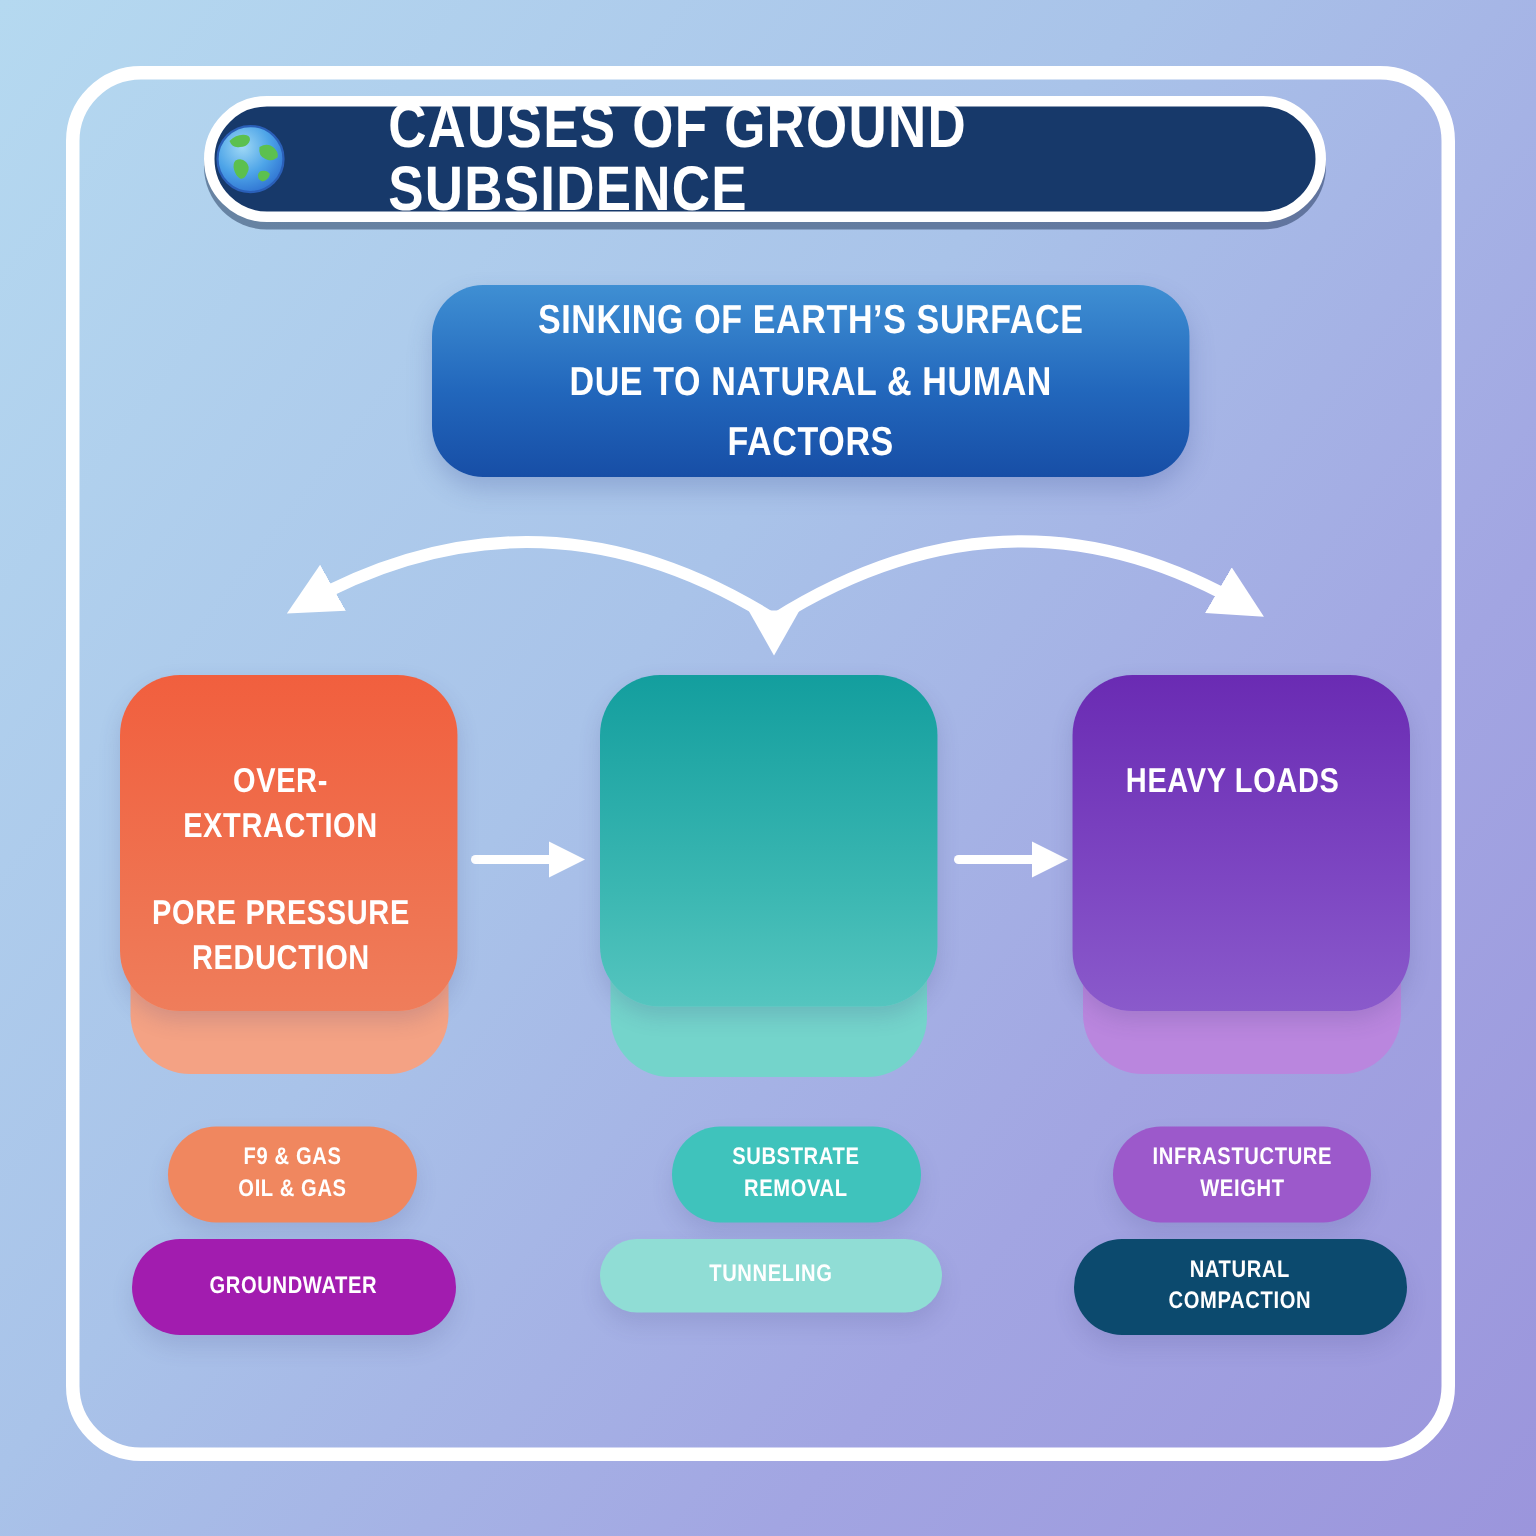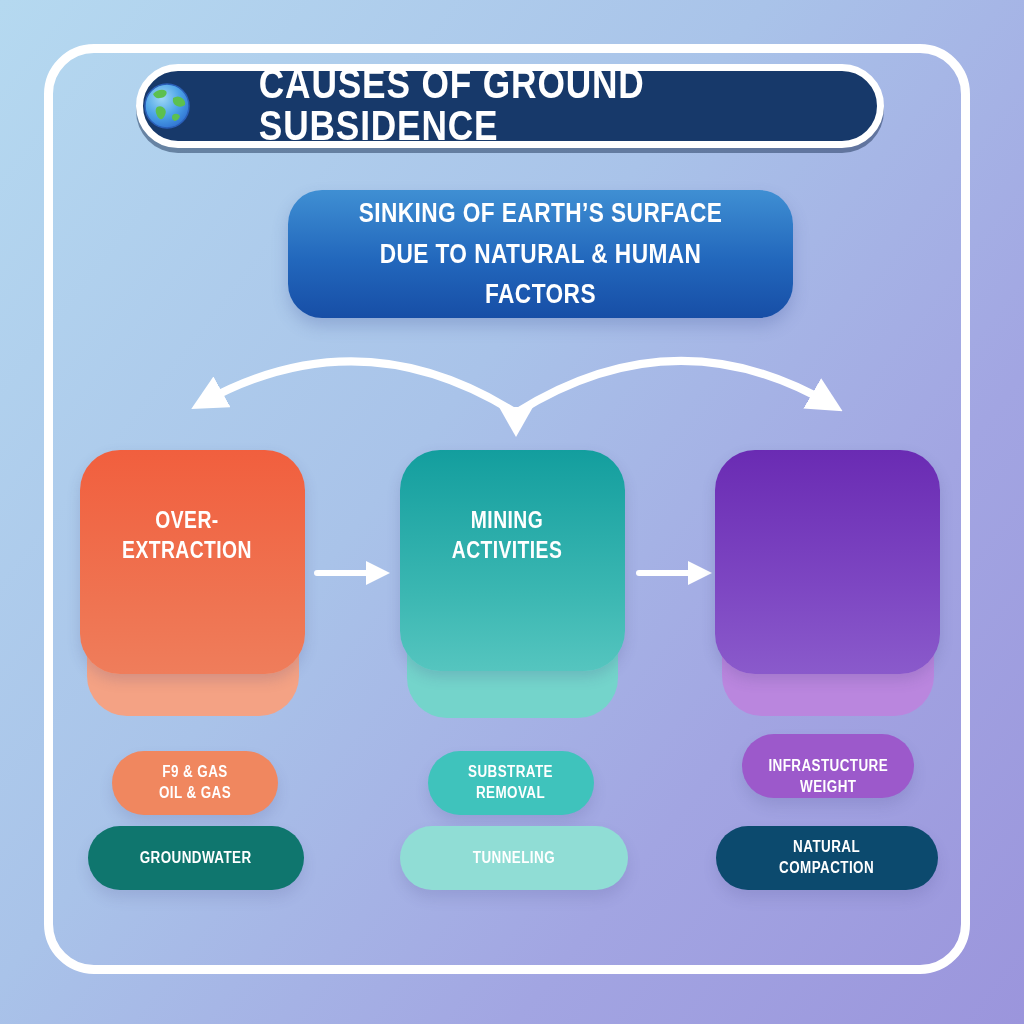--- a/index.html
+++ b/index.html
@@ -66,24 +66,24 @@
   .card.c3 .card-sub { margin-top:2px; }
 
   
   .pill {
     position:absolute; border-radius:33px; color:#ffffff;
     display:flex; align-items:center; justify-content:center; text-align:center;
     font-weight:700; font-size:16px; line-height:1.3; letter-spacing:0.5px;
     box-shadow: 0 8px 14px rgba(70,70,130,0.15);
   }
   .pill.t1a { left:112px; top:751px; width:166px; height:64px; background:#f0875f; }
-  .pill.t2a { left:428px; top:751px; width:166px; height:64px; background:#3fc3bc; }
-  .pill.t3a { left:742px; top:734px; width:172px; height:64px; background:#9c59cb;align-items:flex-end; }
-  .pill.t1b { left:88px;  top:826px; width:216px; height:64px; background:#0f766e; }
-  .pill.t2b { left:400px; top:826px; width:228px; height:64px; background:#90ddd5; }
+  .pill.t2a { left:448px; top:751px; width:166px; height:64px; background:#3fc3bc; }
+  .pill.t3a { left:742px; top:751px; width:172px; height:64px; background:#9c59cb; }
+  .pill.t1b { left:88px;  top:826px; width:216px; height:64px; background:#a21caf; }
+  .pill.t2b { left:400px; top:826px; width:228px; height:49px; background:#90ddd5; }
   .pill.t3b { left:716px; top:826px; width:222px; height:64px; background:#0c4a6e; }
 </style>
 </head>
 <body>
 
 <div>
 
   <div class="frame"></div>
 
   <div class="header-pill">
@@ -133,25 +133,27 @@
     <line x1="3" y1="15" x2="54" y2="15" stroke="#ffffff" stroke-width="6" stroke-linecap="round"></line>
     <polygon points="52,3 76,15 52,27" fill="#ffffff"></polygon>
   </svg>
 
   <div class="pedestal p1"></div>
   <div class="pedestal p2"></div>
   <div class="pedestal p3"></div>
 
   <div class="card c1">
     <div class="card-title"><span class="cond bindtext">OVER-EXTRACTION</span></div>
+    <div class="card-sub"><span class="cond bindtext">PORE PRESSURE
+REDUCTION</span></div>
   </div>
   <div class="card c2">
-    <div class="card-title"><span class="cond bindtext">MINING ACTIVITIES</span></div>
   </div>
   <div class="card c3">
+    <div class="card-title"><span class="cond bindtext">HEAVY LOADS</span></div>
   </div>
 
   <div class="pill t1a">
       <span class="cond bindtext">F9 &amp; GAS
 OIL &amp; GAS</span>
     </div>
   <div class="pill t2a">
       <span class="cond bindtext">SUBSTRATE
 REMOVAL</span>
     </div>

